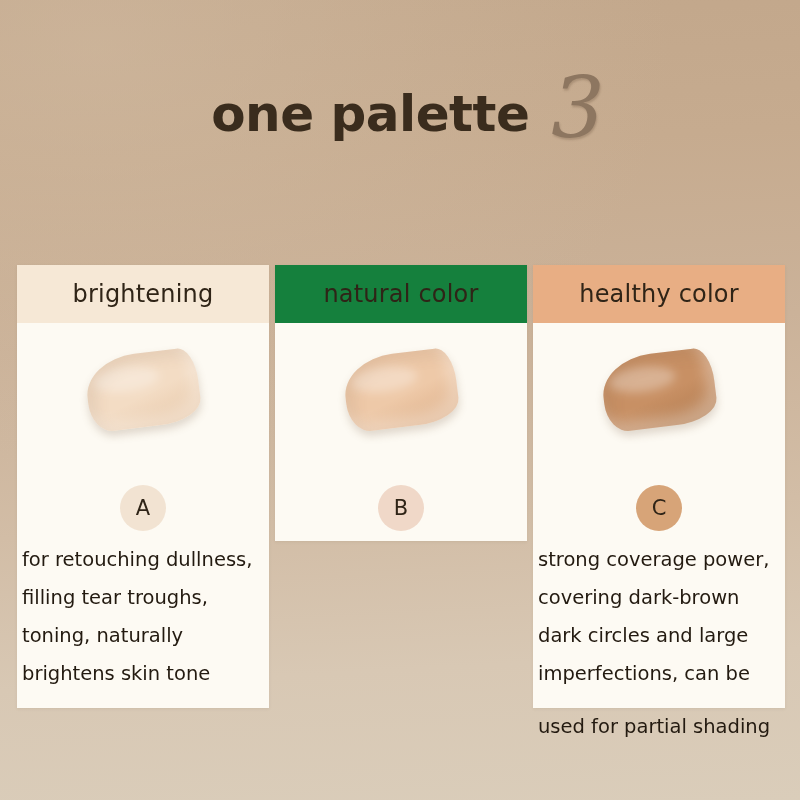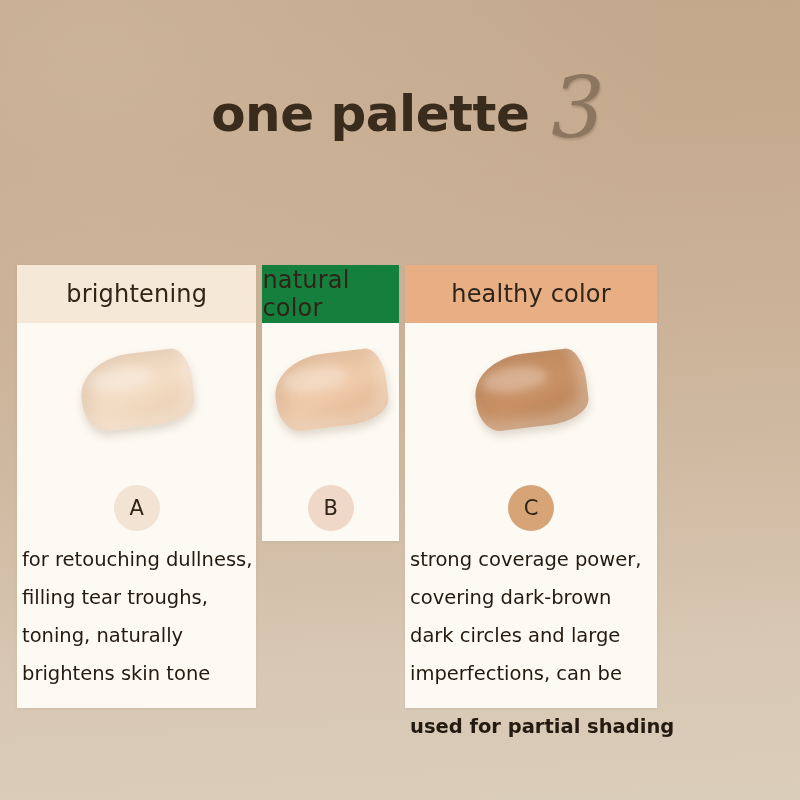--- a/index.html
+++ b/index.html
@@ -60,21 +60,21 @@
     position: relative;
     top: 6px;
     text-shadow: 1px 2px 2px rgba(90,68,48,0.25);
   }
 
   
   .columns {
     position: absolute;
     left: 17px;
     top: 265px;
-    width: 640px;
+    width: 768px;
     display: flex;
     gap: 6px;
     align-items: flex-start;
     justify-content: flex-end;
   }
   .col {
     width: 252px;
     position: relative;
   }
   .card {
@@ -153,21 +153,20 @@
   .desc.center { text-align: center; }
 
   
   .overflow-line {
     font-family: "DejaVu Sans", sans-serif;
     font-size: 19.5px;
     line-height: 38px;
     color: #231a10;
     white-space: nowrap;
     padding-left: 5px;
-    font-weight: bold;
   }
 </style>
 </head>
 <body>
 
 <div id="poster" style="--bg-top: #c2a78b;">
 
   <div class="title-row">
     <span class="title-word">one palette</span>
     <span class="title-num">3</span>

